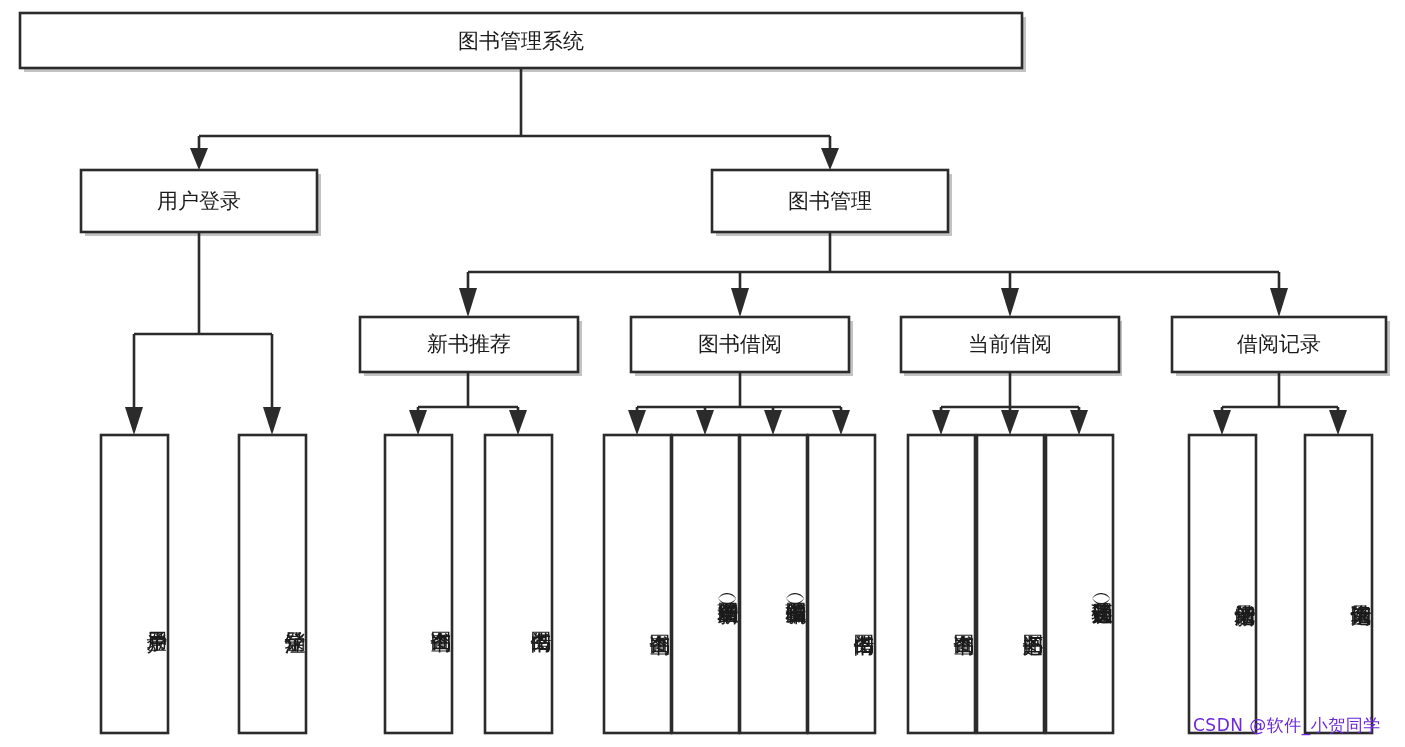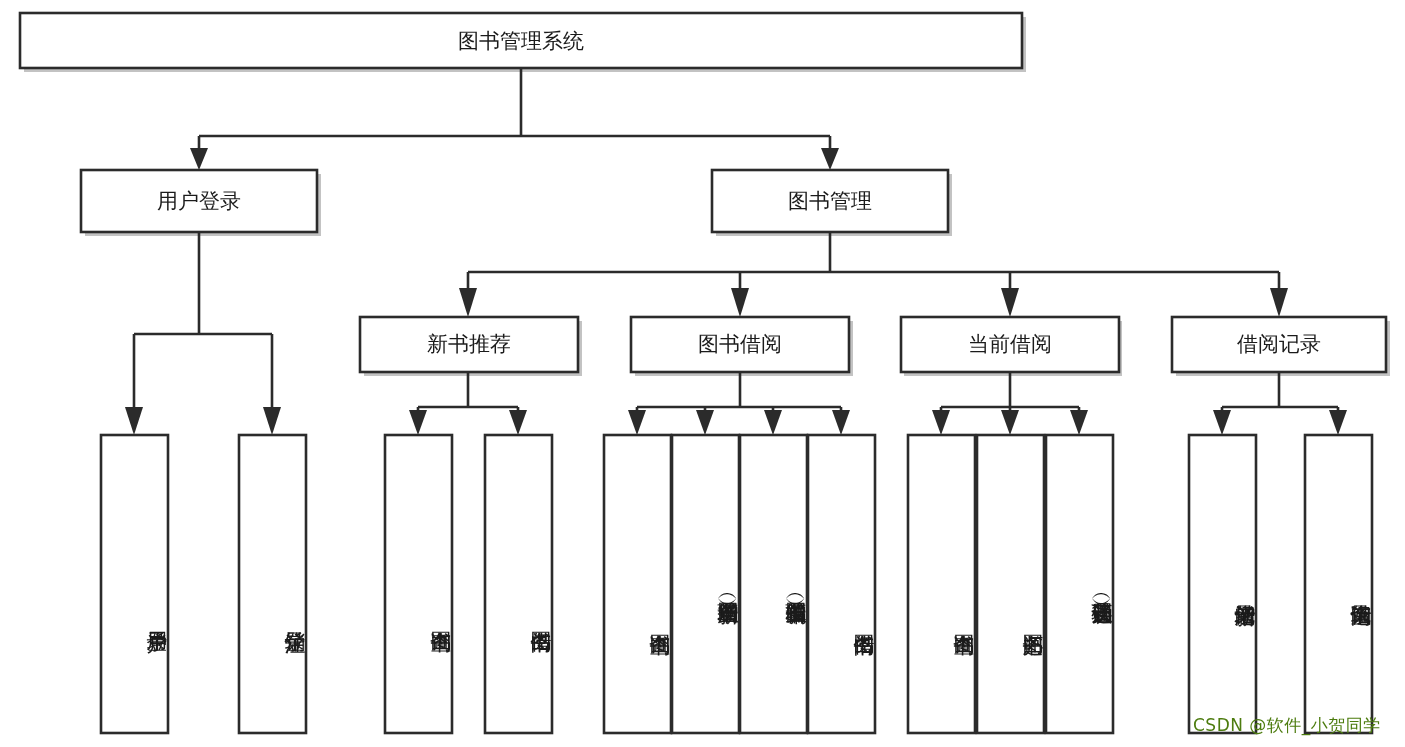--- a/index.html
+++ b/index.html
@@ -48,21 +48,21 @@
     font-family: "DejaVu Sans", "Liberation Sans", sans-serif;
     font-size: 21px;
     fill: #1b1b1b;
     text-anchor: middle;
     dominant-baseline: middle;
   }
   .watermark {
     position: absolute;
     font-family: "DejaVu Sans", "Liberation Sans", sans-serif;
     font-size: 17px;
-    color: #4d7c0f;
+    color: #6d28d9;
     white-space: nowrap;
     letter-spacing: 0.5px;
   }
   .vlabel {
     position: absolute;
     display: flex;
     align-items: flex-start;
     justify-content: center;
     font-family: "DejaVu Sans", "Liberation Sans", sans-serif;
     font-size: 21px;

